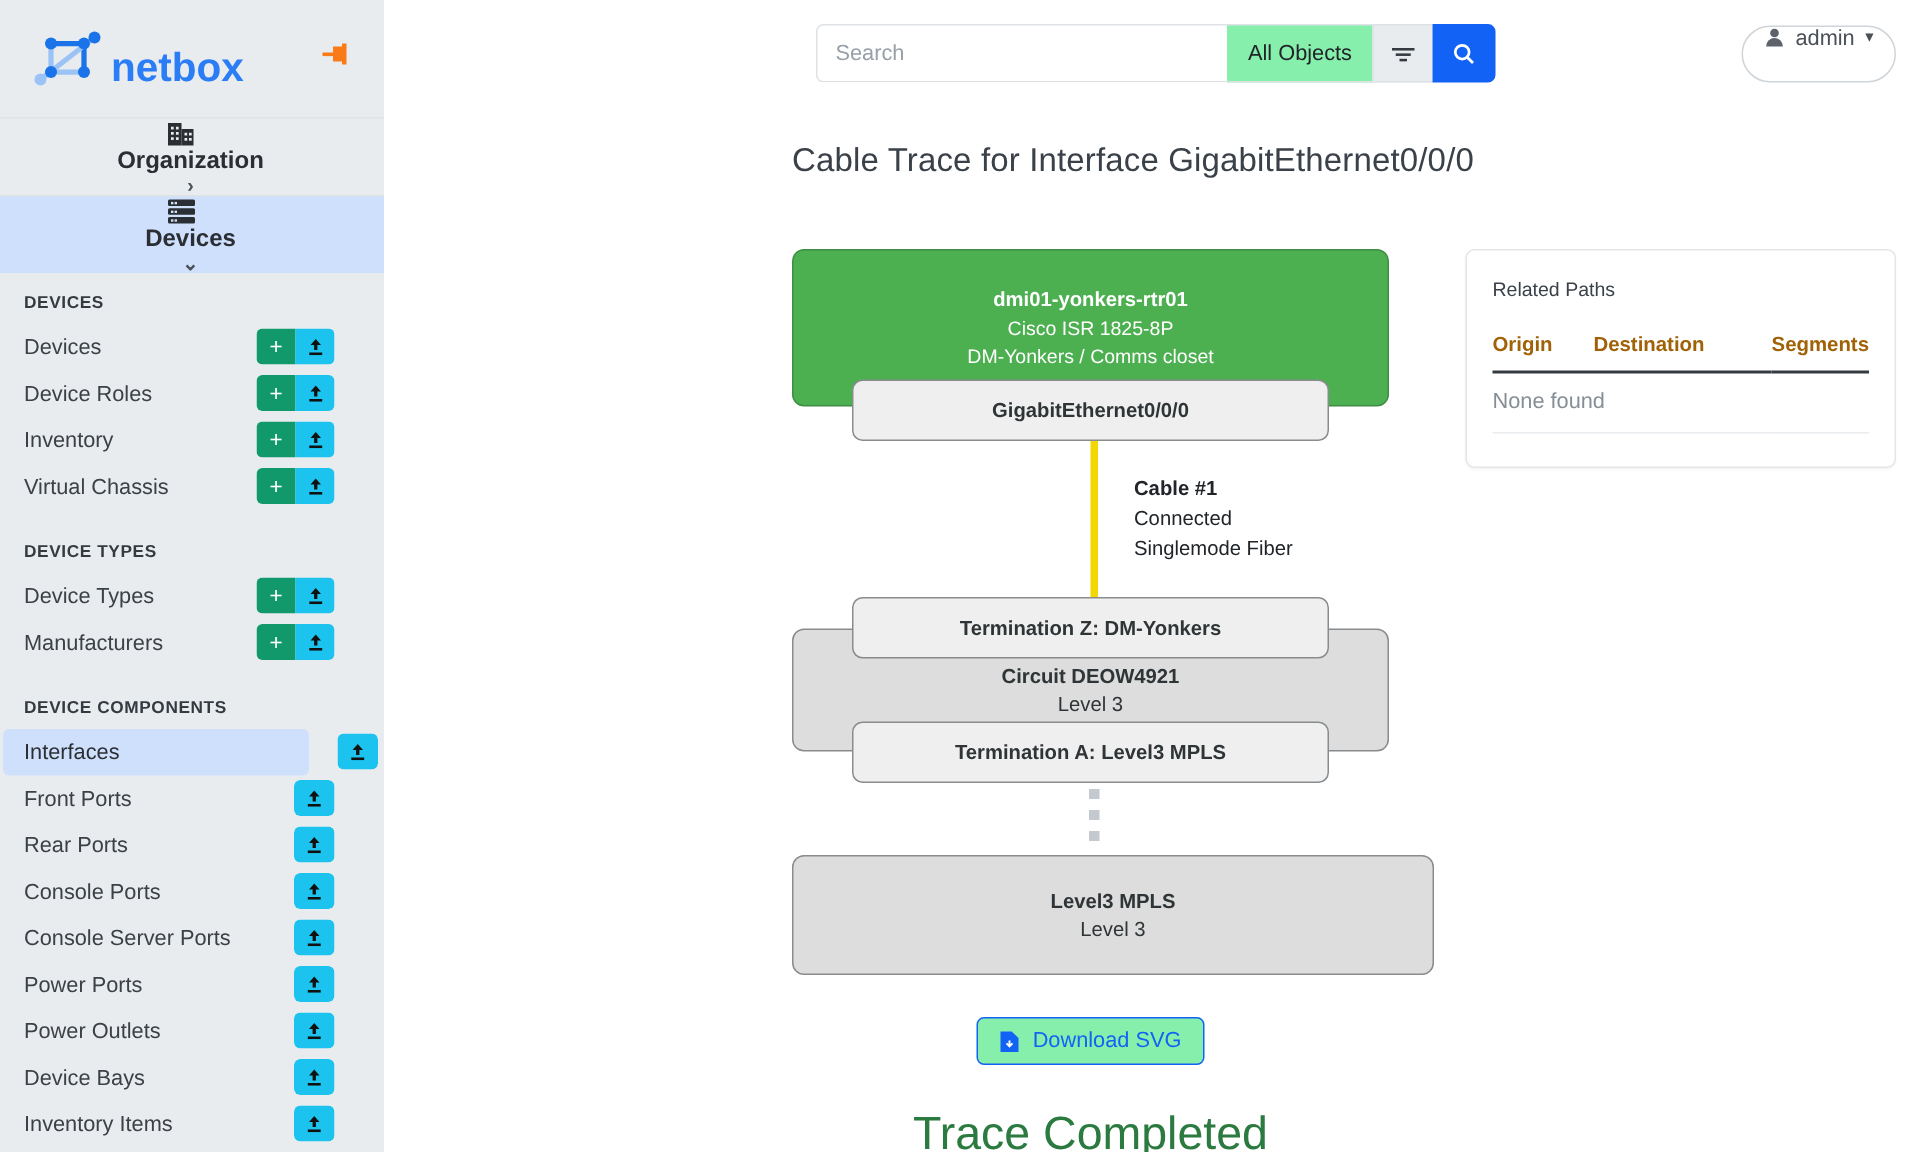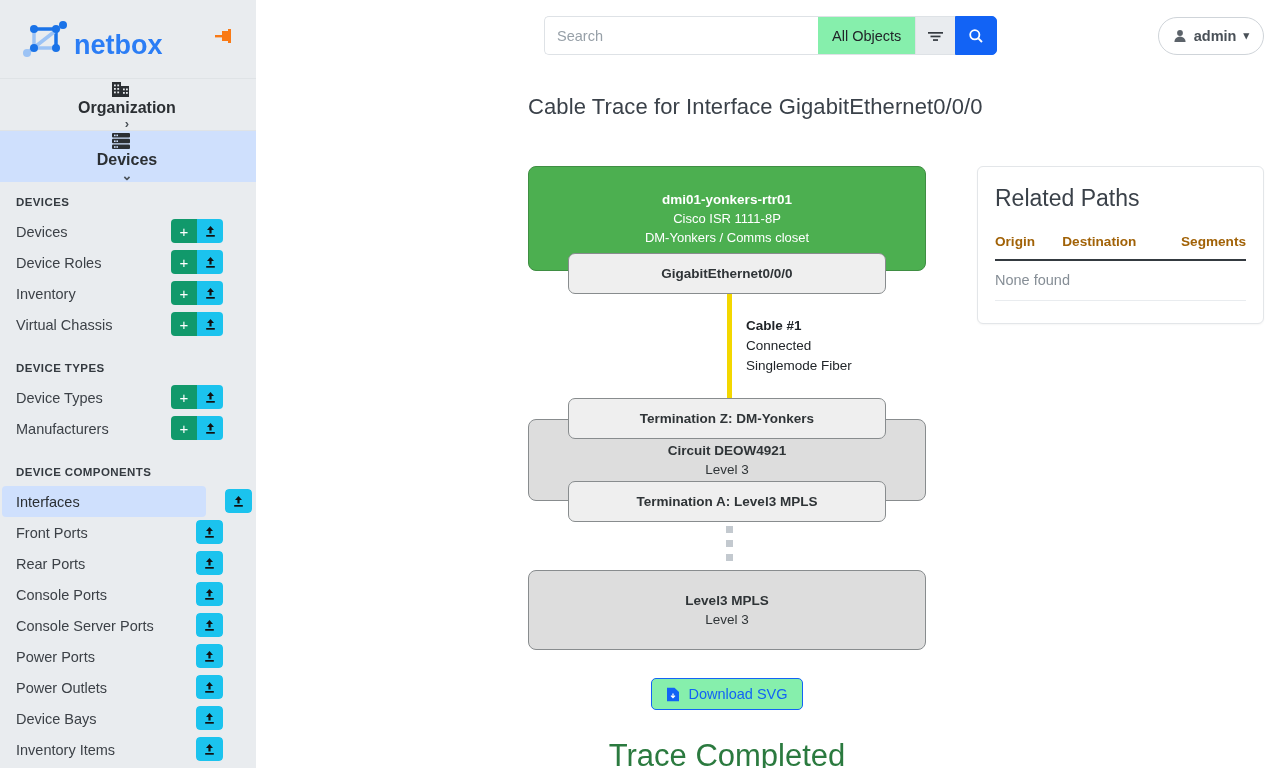--- a/index.html
+++ b/index.html
@@ -136,25 +136,25 @@
   }
   .search-go {
     display: flex; align-items: center; justify-content: center;
     width: 42px; height: 39px;
     background: #1263f5; border: 1px solid #1263f5;
     border-radius: 0 5px 5px 0;
     cursor: pointer;
   }
   .admin-btn {
     margin-left: auto;
-    display: flex; align-items: center; gap: 7px;
+    display: flex; gap: 7px;
     height: 38px; padding: 0 14px;
     border: 1px solid #cfd4d9; border-radius: 20px;
     background: #fff; cursor: pointer;
-    font-size: 14.5px; color: #495057; font-weight: bold;
+    font-size: 14.5px; color: #495057;
   }
 
   .page-title {
     font-size: 22px;
     font-weight: normal;
     color: #3a4149;
     padding: 8px 0 0 272px;
     letter-spacing: 0.1px;
   }
 
@@ -196,21 +196,21 @@
     z-index: 1;
   }
   .cable-line {
     position: absolute;
     left: 199px; top: 0;
     width: 5px; height: 106px;
     background: #f3d700;
   }
   .cable-label {
     position: absolute;
-    left: 218px; top: 22px;
+    left: 228px; top: 22px;
     line-height: 20px;
   }
   .cable-label .cl-title { font-weight: bold; font-size: 13.5px; color: #212529; }
   .cable-label .cl-row { font-size: 13.5px; color: #212529; }
 
   .circuit-block { position: relative; margin-top: -2px; }
   .circuit-box {
     background: #dddddd;
     border: 1px solid #888c8e;
     border-radius: 8px;
@@ -232,21 +232,21 @@
     width: 7px; height: 42px;
     background-image: linear-gradient(#c3c9cf 7px, transparent 7px);
     background-size: 7px 14px;
     background-repeat: repeat-y;
   }
 
   .node-provider {
     background: #dddddd;
     border: 1px solid #888c8e;
     border-radius: 8px;
-    width: 398px; height: 80px;
+    width: 428px; height: 80px;
     display: flex; flex-direction: column; align-items: center; justify-content: center;
     gap: 4px;
   }
   .node-provider .np-title { font-weight: bold; font-size: 13.5px; color: #2f3437; }
   .node-provider .np-sub { font-size: 13.5px; color: #2f3437; }
 
   .dl-wrap { display: flex; justify-content: center; margin-top: 28px; }
   .dl-btn {
     display: inline-flex; align-items: center; gap: 8px;
     border: 1px solid #1263f5; border-radius: 5px;
@@ -262,21 +262,21 @@
   }
 
   
   .card {
     border: 1px solid #e3e6e9;
     border-radius: 6px;
     background: #fff;
     padding: 18px 17px 22px 17px;
     box-shadow: 0 1px 2px rgba(0,0,0,0.04);
   }
-  .card-title { font-size: 23px; color: #3a4149; margin-bottom: 22px; }
+  .card-title { font-size: 13px; color: #3a4149; margin-bottom: 22px; }
   .rp-table { width: 100%; border-collapse: collapse; }
   .rp-table th {
     text-align: left;
     font-size: 13.6px; font-weight: bold; color: #a16207;
     padding: 0 0 10px 0;
     border-bottom: 2px solid #343a40;
   }
   .rp-table th.c1 { width: 126px; }
   .rp-table th.c2 { width: 215px; }
   .rp-table td {
@@ -591,21 +591,21 @@
 
     <h1 class="page-title">Cable Trace for Interface GigabitEthernet0/0/0</h1>
 
     <div class="content">
 
       <div class="trace-col">
         <div class="trace">
 
           <div class="node-device">
             <div class="nd-title">dmi01-yonkers-rtr01</div>
-            <div class="nd-sub">Cisco ISR 1111-8P</div>
+            <div class="nd-sub">Cisco ISR 1825-8P</div>
             <div class="nd-sub">DM-Yonkers / Comms closet</div>
           </div>
 
           <div class="node-term term-over-device">
             <span>GigabitEthernet0/0/0</span>
           </div>
 
           <div class="cable-seg">
             <div class="cable-line"></div>
             <div class="cable-label">

